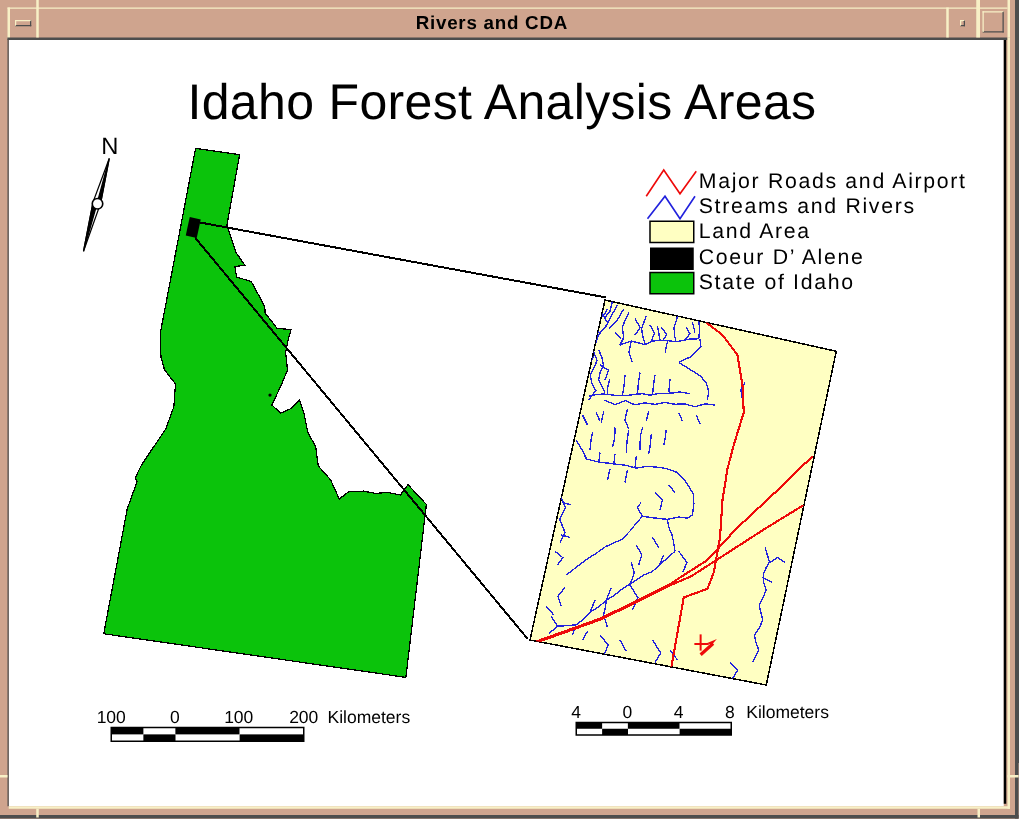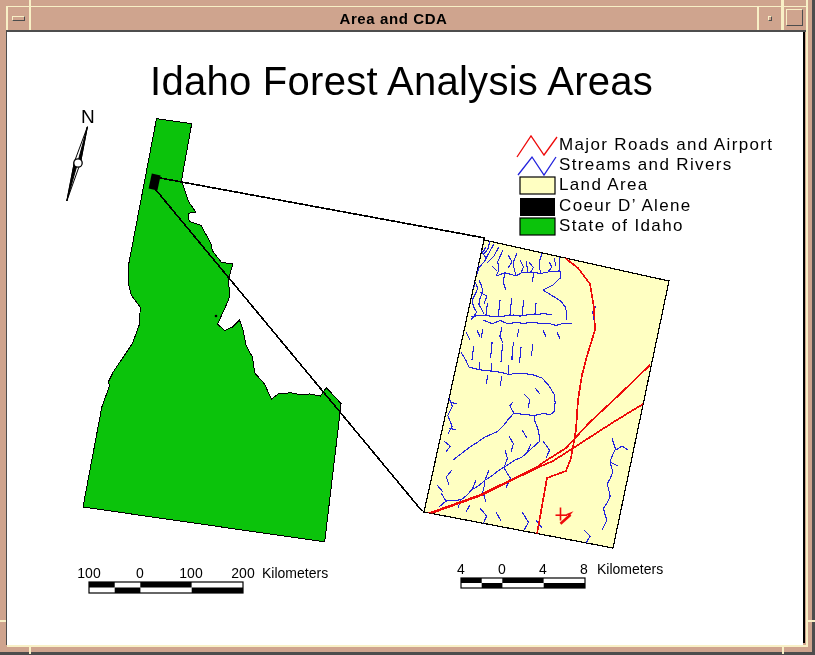--- a/index.html
+++ b/index.html
@@ -19,21 +19,21 @@
 <div class="abs" style="left:0;top:652px;width:815px;height:3px;background:#4d4d4d;"></div>
 
 <div class="abs" style="left:5.5px;top:29.5px;width:1.5px;height:615px;background:#4d4d4d;"></div>
 
 <div class="abs" style="left:6px;top:5.5px;width:800px;height:1.5px;background:#f8f0c6;"></div>
 
 <div class="abs" style="left:6px;top:5.5px;width:1.5px;height:25px;background:#f8f0c6;"></div>
 
 <div class="abs" style="left:6px;top:29.5px;width:799.5px;height:2px;background:#4d4d4d;"></div>
 
-<div class="abs" style="left:30px;top:9.5px;width:727px;text-align:center;font-size:15px;font-weight:bold;letter-spacing:0.6px;color:#000;">Area and CDA</div>
+<div class="abs" style="left:30px;top:9.5px;width:727px;text-align:center;font-size:15px;font-weight:bold;letter-spacing:0.6px;color:#000;">Rivers and CDA</div>
 
 <div class="abs" style="left:29px;top:0;width:2px;height:30px;background:#f8f0c6;"></div>
 
 <div class="abs" style="left:11.5px;top:15.5px;width:13px;height:5px;background:#cfa48e;border-top:1.5px solid #f8f0c6;border-left:1.5px solid #f8f0c6;border-bottom:1.5px solid #4d4d4d;border-right:1.5px solid #4d4d4d;box-sizing:border-box;"></div>
 
 <div class="abs" style="left:757px;top:6px;width:2px;height:24px;background:#f8f0c6;"></div>
 
 <div class="abs" style="left:767.5px;top:16px;width:4.5px;height:4.5px;background:#cfa48e;border-top:1.5px solid #f8f0c6;border-left:1.5px solid #f8f0c6;border-bottom:1.5px solid #4d4d4d;border-right:1.5px solid #4d4d4d;box-sizing:border-box;"></div>
 
 <div class="abs" style="left:781px;top:0;width:2.5px;height:30px;background:#f8f0c6;"></div>

